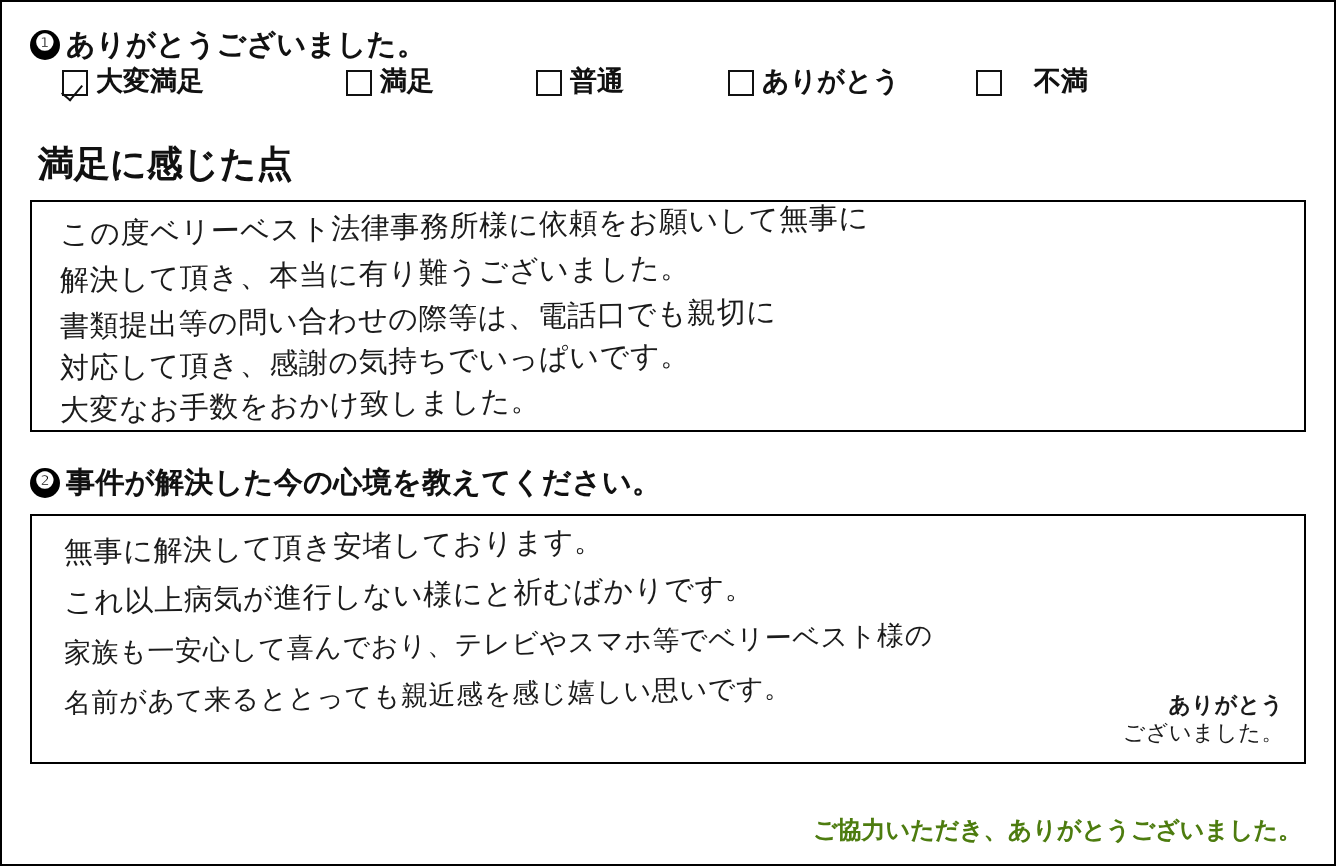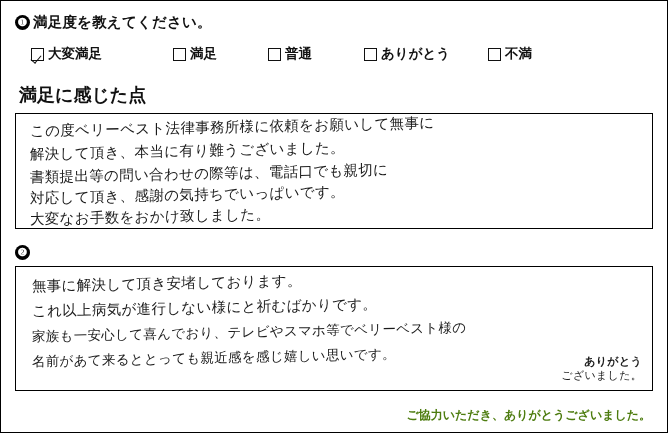--- a/index.html
+++ b/index.html
@@ -38,21 +38,20 @@
     border-radius: 50%;
     background: #000000;
     color: #ffffff;
     font-size: 11px;
     text-align: center;
     margin-right: 3px;
     font-weight: bold;
   }
   .choices {
     display: flex;
-    margin-top: 13px;
     padding-left: 16px;
     font-size: 13.5px;
     font-weight: bold;
   }
   .choice {
     display: flex;
     align-items: center;
     white-space: nowrap;
   }
   .choice .box {
@@ -72,21 +71,21 @@
     width: 5px;
     height: 9px;
     border-right: 1.6px solid #111111;
     border-bottom: 1.6px solid #111111;
     transform: rotate(40deg);
   }
   .c1 { width: 142px; }
   .c2 { width: 95px; }
   .c3 { width: 96px; }
   .c4 { width: 124px; }
-  .c5 { width: 90px; }
+  .c5 { width: 90px; gap: 12px; }
 
   .sub-label {
     margin-top: 20px;
     padding-left: 4px;
     font-size: 18px;
     font-weight: bold;
   }
   .answer-box {
     margin-top: 6px;
     border: 1.2px solid #000000;
@@ -126,21 +125,21 @@
     color: #4d7c0f;
   }
 </style>
 </head>
 <body>
 
 <div class="sheet">
 
   <div class="q-line">
     <span class="q-num">❶</span>
-    <span>満足度を教えてください。</span>
+    <span>ありがとうございました。</span>
   </div>
 
   <div class="choices">
     <label class="choice checked c1">
       <span class="box"></span>
       <span>大変満足</span>
     </label>
     <label class="choice c2">
       <span class="box"></span>
       <span>満足</span>
@@ -164,20 +163,21 @@
   <div class="answer-box box1">
     <div class="hand skew" style="left:14px; top:6px;">この度ベリーベスト法律事務所様に依頼をお願いして無事に</div>
     <div class="hand skew" style="left:14px; top:29px;">解決して頂き、本当に有り難うございました。</div>
     <div class="hand skew" style="left:14px; top:52px;">書類提出等の問い合わせの際等は、電話口でも親切に</div>
     <div class="hand skew" style="left:14px; top:73px;">対応して頂き、感謝の気持ちでいっぱいです。</div>
     <div class="hand skew" style="left:14px; top:94px;">大変なお手数をおかけ致しました。</div>
   </div>
 
   <div class="q-line q2-line">
     <span class="q-num">❷</span>
+    <span>事件が解決した今の心境を教えてください。</span>
   </div>
 
   <div class="answer-box box2">
     <div class="hand skew" style="left:16px; top:8px;">無事に解決して頂き安堵しております。</div>
     <div class="hand skew" style="left:16px; top:33px;">これ以上病気が進行しない様にと祈むばかりです。</div>
     <div class="hand skew" style="left:16px; top:58px; font-size:13.5px;">家族も一安心して喜んでおり、テレビやスマホ等でベリーベスト様の</div>
     <div class="hand skew" style="left:16px; top:83px; font-size:13.5px;">名前があて来るととっても親近感を感じ嬉しい思いです。</div>
     <div class="hand small" style="right:10px; top:88px;font-weight:bold;">ありがとう</div>
     <div class="hand small" style="right:10px; top:102px;">ございました。</div>
   </div>

